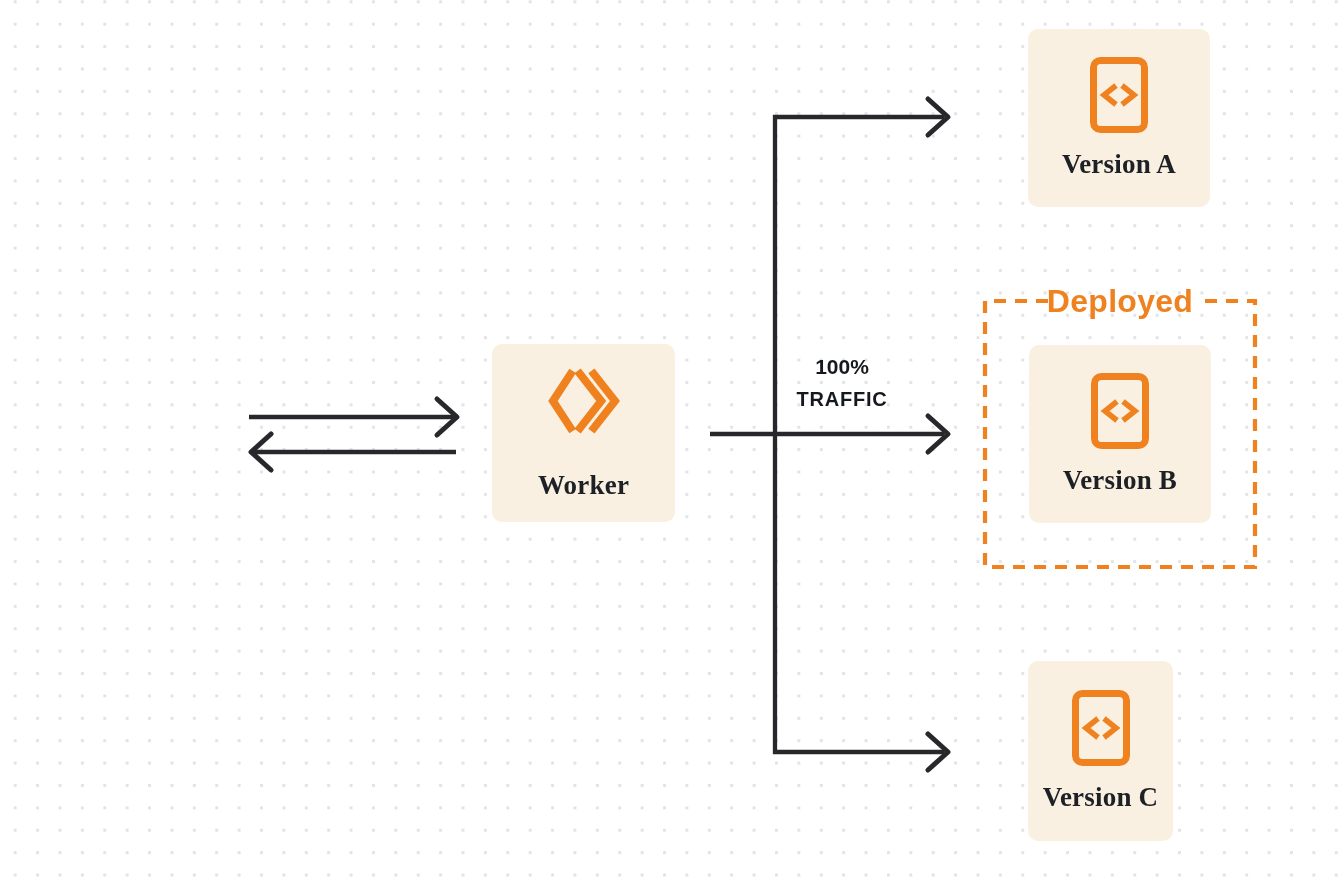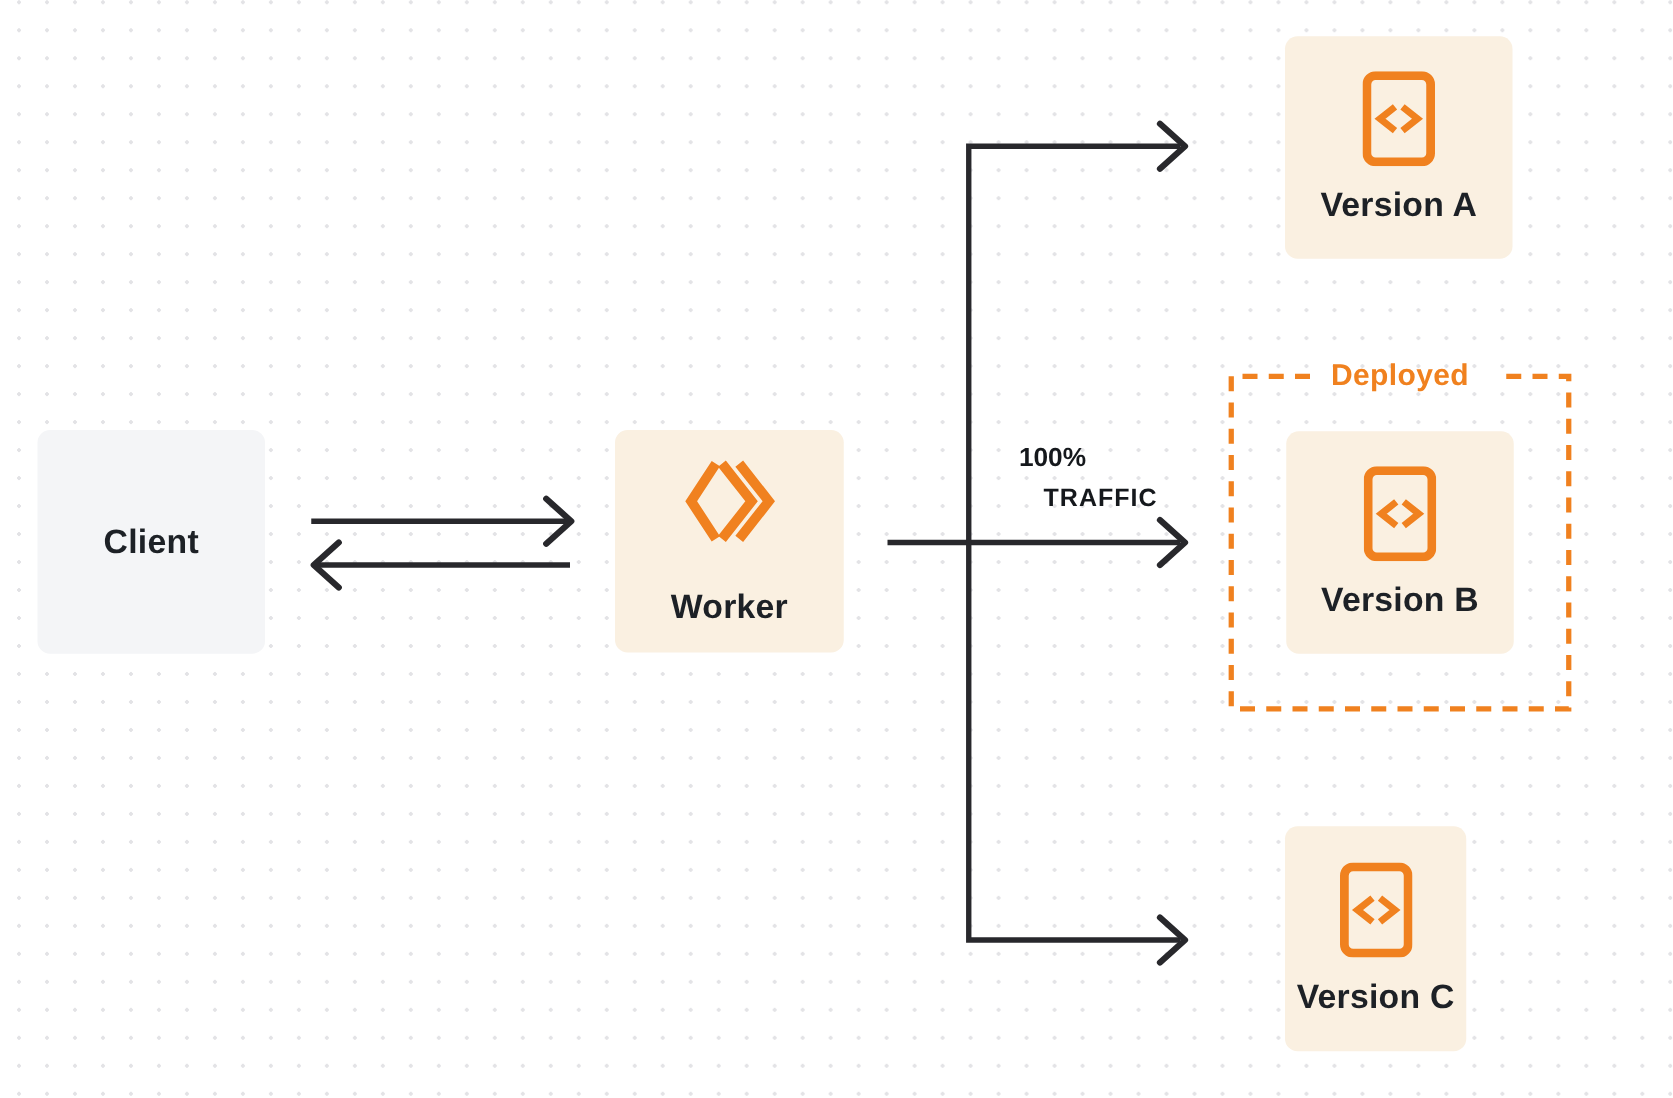--- a/index.html
+++ b/index.html
@@ -33,55 +33,55 @@
     align-items: center;
     justify-content: center;
   }
   .node-label {
     font-size: 27px;
     font-weight: 700;
     color: #1d2126;
     letter-spacing: 0.2px;
     white-space: nowrap;
   }
-  .node.cream { background: #faf0e1; }
+  .node.cream { background: #faf0e1; font-family: Liberation Serif, serif; }
   .node.gray  { background: #f4f5f7; }
 
   .node-client  { left: 30px;   top: 344px; width: 182px; height: 179px; }
   .node-worker  { left: 492px;  top: 344px; width: 183px; height: 178px; gap: 34px; }
   .node-version-a { left: 1028px; top: 29px;  width: 182px; height: 178px; gap: 16px; }
   .node-version-b { left: 1029px; top: 345px; width: 182px; height: 178px; gap: 16px; }
   .node-version-c { left: 1028px; top: 661px; width: 145px; height: 180px; gap: 16px; }
 
   .icon { display: block; }
 
   .deployed-label {
     position: absolute;
     left: 985px;
     top: 286px;
     width: 270px;
     text-align: center;
-    font-size: 24px;
+    font-size: 32px;
     font-weight: 700;
     color: #f0811f;
     letter-spacing: 0.3px;
     line-height: 30px;
   }
 
   .traffic-label {
     position: absolute;
     left: 758px;
     top: 350px;
     width: 168px;
     text-align: center;
     color: #15181c;
     line-height: 33px;
   }
   .traffic-line1 { display: block; font-size: 21px; font-weight: 700; }
-  .traffic-line2 { display: block; font-size: 20px; font-weight: 700; letter-spacing: 0.8px; text-align: right; }
+  .traffic-line2 { display: block; font-size: 20px; font-weight: 700; letter-spacing: 0.8px; }
 </style>
 </head>
 <body>
 
 <div class="canvas">
 
   <svg class="overlay" viewBox="0 0 1338 878" xmlns="http://www.w3.org/2000/svg">
 
     <g stroke="#28282c" fill="none">
       <path d="M249 417 H455" stroke-width="4.3"></path>
@@ -94,23 +94,20 @@
       <path d="M710 434 H944" stroke-width="4.3"></path>
       <path d="M944 117 L775 117 L775 752 L944 752" stroke-width="4.3" stroke-linejoin="miter"></path>
       <polyline points="928,99 948,117 928,135" stroke-width="5" stroke-linecap="round" stroke-linejoin="round"></polyline>
       <polyline points="928,416 948,434 928,452" stroke-width="5" stroke-linecap="round" stroke-linejoin="round"></polyline>
       <polyline points="928,734 948,752 928,770" stroke-width="5" stroke-linecap="round" stroke-linejoin="round"></polyline>
     </g>
 
     <path d="M1048 301 L985 301 L985 567 L1255 567 L1255 301 L1200 301" stroke="#f0811f" stroke-width="4.2" fill="none" stroke-dasharray="12 9" stroke-linejoin="miter"></path>
   </svg>
 
-  <div class="node gray node-client">
-    <span class="node-label">Client</span>
-  </div>
 
   <div class="node cream node-worker">
     <svg class="icon" width="73" height="70" viewBox="0 0 74 71" fill="none" stroke="#f0811f" stroke-width="8" stroke-linejoin="miter">
       <path d="M26 5 L6 35.5 L26 66"></path>
       <path d="M31 5 L55 35.5 L31 66"></path>
       <path d="M45 5 L69 35.5 L45 66"></path>
     </svg>
     <span class="node-label">Worker</span>
   </div>
 

